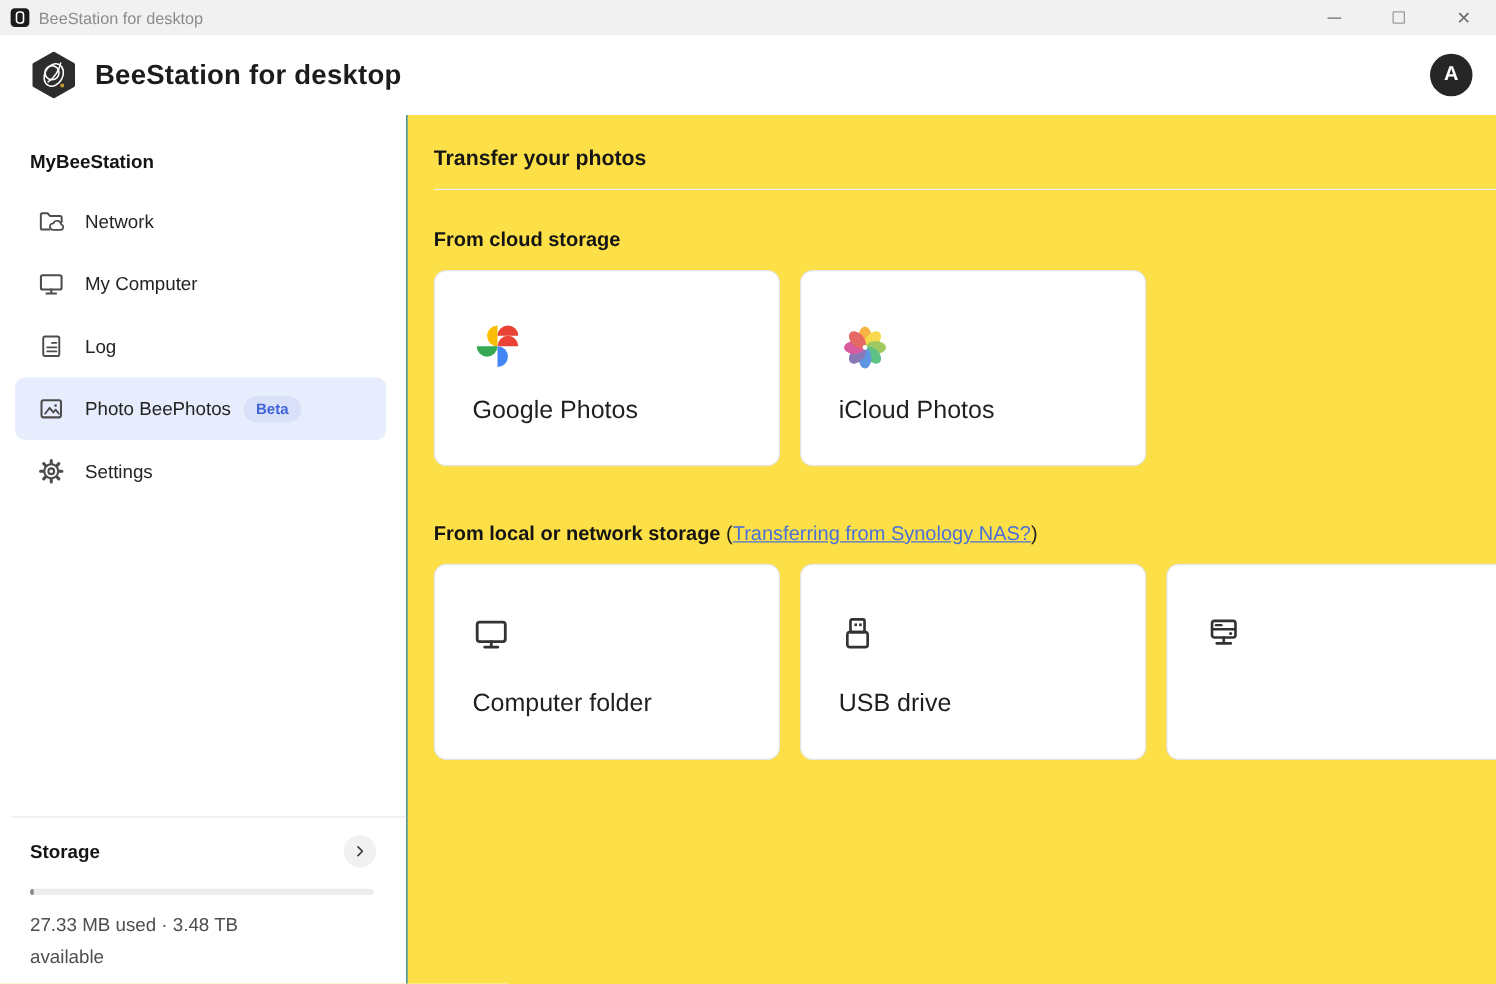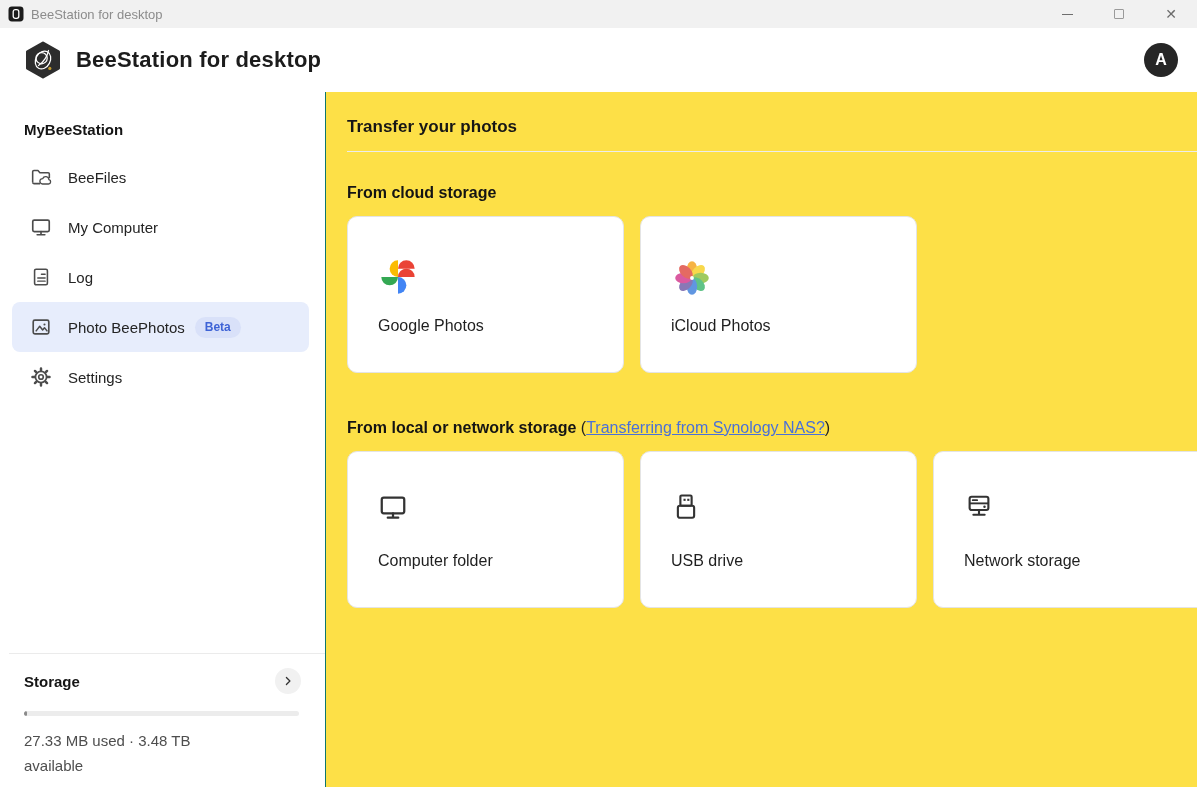--- a/index.html
+++ b/index.html
@@ -86,21 +86,21 @@
   .section-heading.second { margin-top:46px; }
   .section-heading .paren { font-weight:400; color:#1f1f1f; }
   .nas-link { color:#4a70d8; font-weight:400; text-decoration:underline; cursor:pointer; }
   .card-row { display:flex; gap:16px; margin-top:14px; }
   .card {
     width:277px; height:157px; background:#fff;
     border:1px solid #e4e4e4; border-radius:10px;
     padding:40px 20px 0 30px; cursor:pointer;
   }
   .card-icon-box { height:38px; display:flex; align-items:flex-start; }
-  .card-label { margin-top:22px; font-size:16px; color:#1f1f1f; }
+  .card-label { margin-top:22px; font-size:20px; color:#1f1f1f; }
 </style>
 </head>
 <body>
 
 <div class="titlebar">
   <svg class="titlebar-appicon" viewBox="0 0 16 16">
     <rect x="0.5" y="0.5" width="15" height="15" rx="3.4" fill="#1b1b1b"></rect>
     <rect x="5.2" y="3.6" width="5.6" height="8.8" rx="2.1" fill="none" stroke="#ffffff" stroke-width="1.3"></rect>
   </svg>
   <span class="titlebar-title">BeeStation for desktop</span>
@@ -137,21 +137,21 @@
     <div class="sidebar-heading">MyBeeStation</div>
 
     <div class="nav">
 
       <div class="nav-item">
         <svg class="nav-icon" viewBox="0 0 24 24">
           <path d="M2.9 17.8 V6.4 C2.9 5.6 3.5 5 4.3 5 h4.4 l2.1 2.4 h9 c.8 0 1.3.6 1.3 1.4 v4.4" fill="none" stroke="#4c4c4c" stroke-width="1.7" stroke-linejoin="round"></path>
           <path d="M2.9 17.8 c0 .8.6 1.4 1.4 1.4 h6.8" fill="none" stroke="#4c4c4c" stroke-width="1.7"></path>
           <path d="M13.6 19.6 a2.9 2.9 0 0 1 .2-5.8 3.6 3.6 0 0 1 6.9 1 2.45 2.45 0 0 1-.5 4.8 Z" fill="#ffffff" stroke="#4c4c4c" stroke-width="1.5" stroke-linejoin="round"></path>
         </svg>
-        <span class="nav-label">BeeFiles</span>
+        <span class="nav-label">Network</span>
       </div>
 
       <div class="nav-item">
         <svg class="nav-icon" viewBox="0 0 24 24">
           <rect x="3" y="4.5" width="18" height="12.5" rx="1.6" fill="none" stroke="#4c4c4c" stroke-width="1.8"></rect>
           <path d="M12 17 v3.3 M7.8 20.5 h8.4" fill="none" stroke="#4c4c4c" stroke-width="1.8" stroke-linecap="round"></path>
         </svg>
         <span class="nav-label">My Computer</span>
       </div>
 
@@ -277,18 +277,17 @@
       <div class="card">
         <div class="card-icon-box">
           <svg width="30" height="30" viewBox="0 0 24 24">
             <rect x="4.5" y="3.8" width="15" height="10.6" rx="1.6" fill="none" stroke="#333333" stroke-width="1.7"></rect>
             <path d="M4.5 9.1 H19.5" stroke="#333333" stroke-width="1.5"></path>
             <circle cx="16.4" cy="11.8" r="1" fill="#333333"></circle>
             <path d="M7 6.5 h3.5" stroke="#333333" stroke-width="1.5" stroke-linecap="round"></path>
             <path d="M12 14.4 v3.4 M7.5 18.2 h9" fill="none" stroke="#333333" stroke-width="1.7" stroke-linecap="round"></path>
           </svg>
         </div>
-        <div class="card-label">Network storage</div>
       </div>
 
     </div>
   </div>
 </div>
 
 </body></html>

